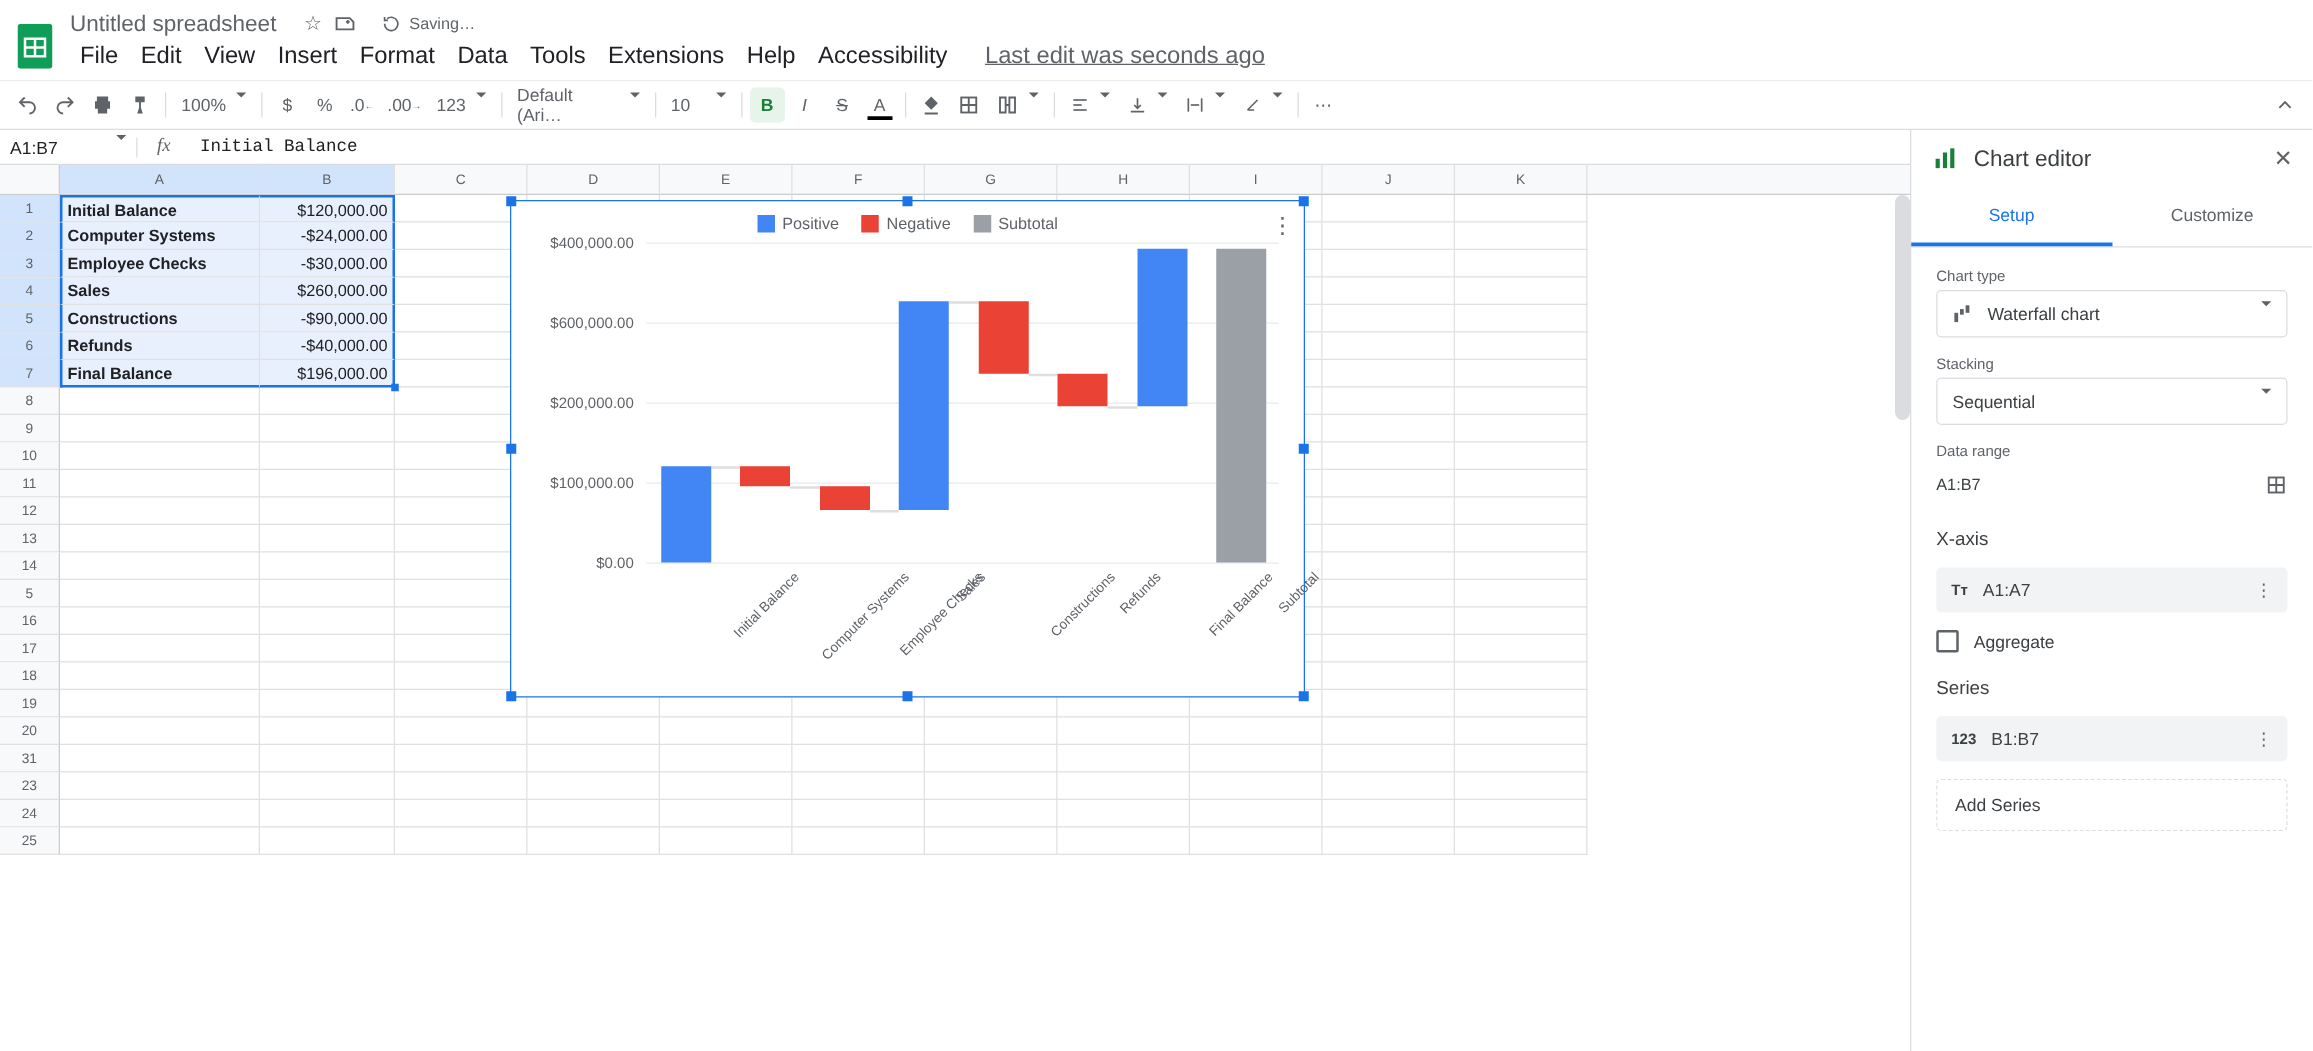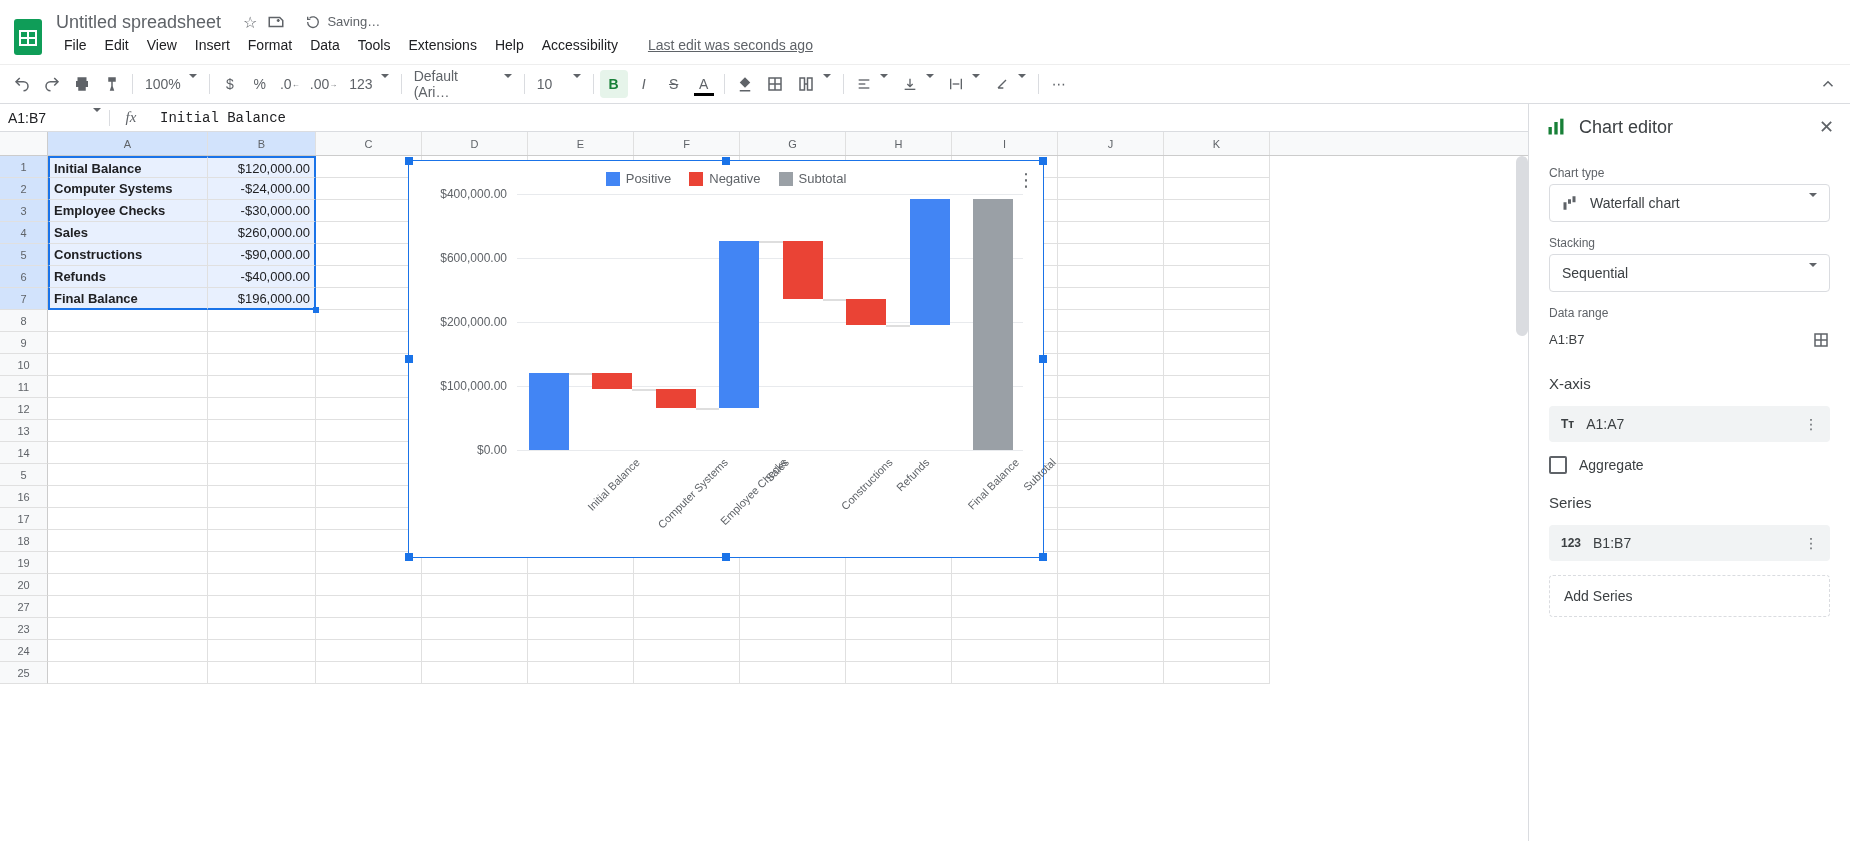--- a/index.html
+++ b/index.html
@@ -3,21 +3,21 @@
 <meta charset="utf-8">
 <style>
 * { box-sizing: border-box; margin: 0; padding: 0; font-family: Arial, "Google Sans", Roboto, sans-serif; }
 html, body { width: 1850px; height: 841px; overflow: hidden; background: #fff; color: #202124; }
 
 
 .header { display: flex; align-items: center; padding: 6px 16px 0 8px; height: 64px; }
 .logo-box { width: 40px; height: 40px; display: flex; align-items: center; justify-content: center; margin-right: 8px; margin-top: 4px;}
 .docname { font-size: 18px; color: #5f6368; margin-right: 12px; }
 .saving { font-size: 13px; color: #5f6368; margin-left: 10px; display:flex; align-items:flex-start; gap:6px;}
-.menubar { display: flex; gap: 2px; padding: 0 0 2px 0; font-size: 14px; color: #202124; }
+.menubar { display: flex; gap: 2px; padding: 0 0 2px 0; font-size: 19px; color: #202124; }
 .menubar span { padding: 4px 8px; cursor: pointer; }
 .lastedit { color: #5f6368; text-decoration: underline; margin-left: 12px;}
 .hdr-right { margin-left: auto; display: flex; align-items: center; gap: 16px; }
 .comment-btn, .meet-btn { width: 40px; height: 40px; display:flex; align-items:center; justify-content:center; color:#5f6368;}
 .meet-pill { border:1px solid #dadce0; border-radius: 20px; padding: 4px 6px; display:flex; align-items:center; gap:4px;}
 .share-btn { background:#1a8a4c; color:#fff; border-radius:4px; padding:8px 18px; font-weight:500; font-size:14px; display:flex; align-items:center; gap:8px;}
 .title-stack { display:flex; flex-direction:column; }
 
 
 .toolbar { height: 40px; border-top:1px solid #eee; border-bottom:1px solid #dadce0; display:flex; align-items:center; padding: 0 8px; gap: 2px; font-size:14px; color:#5f6368;}
@@ -559,21 +559,21 @@
               <div class="cell" style="width:106px"></div>
               <div class="cell" style="width:106px"></div>
               <div class="cell" style="width:106px"></div>
               <div class="cell" style="width:106px"></div>
               <div class="cell" style="width:106px"></div>
               <div class="cell" style="width:106px"></div>
               <div class="cell" style="width:106px"></div>
               <div class="cell" style="width:106px"></div>
             </div>
             <div class="row">
-              <div class="row-h">27</div>
+              <div class="row-h">31</div>
               <div class="cell" style="width:160px"></div>
               <div class="cell" style="width:108px"></div>
               <div class="cell" style="width:106px"></div>
               <div class="cell" style="width:106px"></div>
               <div class="cell" style="width:106px"></div>
               <div class="cell" style="width:106px"></div>
               <div class="cell" style="width:106px"></div>
               <div class="cell" style="width:106px"></div>
               <div class="cell" style="width:106px"></div>
               <div class="cell" style="width:106px"></div>
@@ -696,20 +696,24 @@
     <span>
       <svg width="22" height="20" viewBox="0 0 24 24" fill="#188038">
             <rect x="3" y="12" width="4" height="9"></rect>
             <rect x="10" y="6" width="4" height="15"></rect>
             <rect x="17" y="2" width="4" height="19"></rect>
           </svg>
     </span>
     <span class="sb-title">Chart editor</span>
     <span class="sb-close">✕</span>
   </div>
+  <div class="sb-tabs">
+    <div class="sb-tab active">Setup</div>
+    <div class="sb-tab">Customize</div>
+  </div>
   <div class="sb-body">
     <div>
       <div class="sb-label">Chart type</div>
       <div class="sb-select">
         <span>
               <svg width="18" height="14" viewBox="0 0 24 18" fill="#5f6368">
                 <rect x="2" y="8" width="4" height="10"></rect>
                 <rect x="8" y="4" width="4" height="6"></rect>
                 <rect x="14" y="0" width="4" height="8"></rect>
               </svg>

